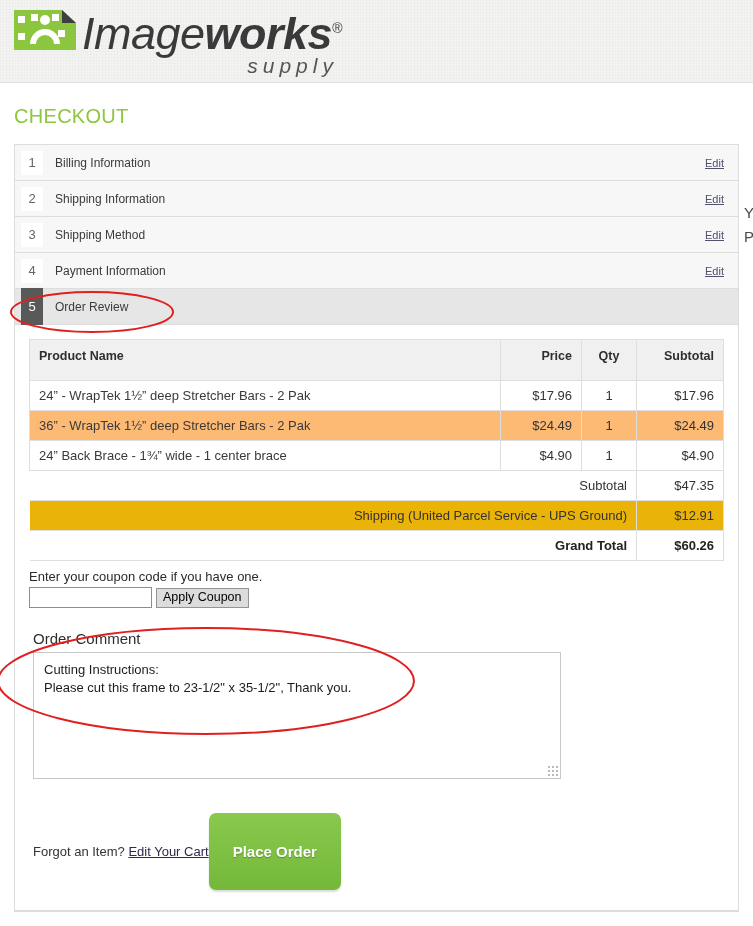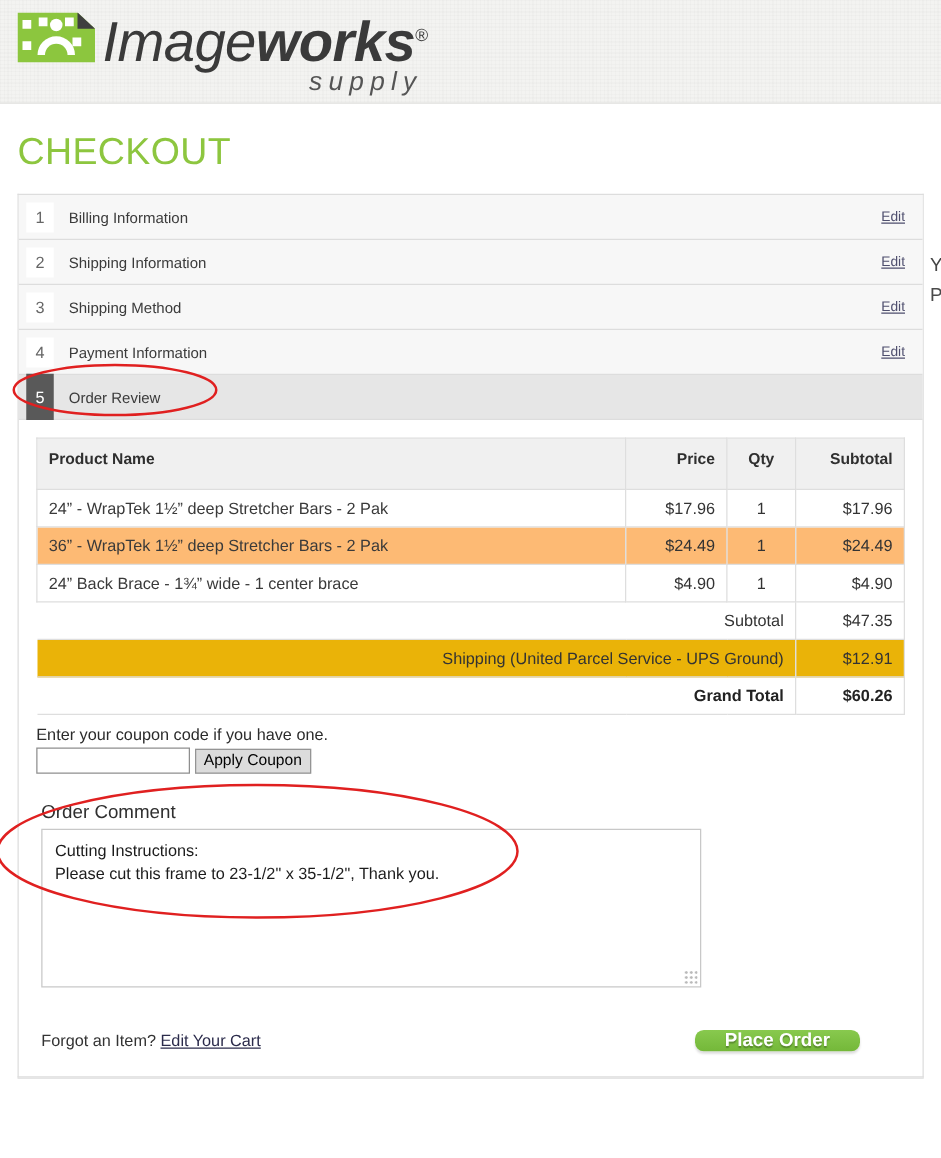--- a/index.html
+++ b/index.html
@@ -72,21 +72,21 @@
     margin-top: -3px;
   }
 
   
   .page {
     position: relative;
     padding: 0;
   }
   .page-title {
     color: #8dc63f;
-    font-size: 30px;
+    font-size: 20px;
     font-weight: 400;
     letter-spacing: 0.3px;
     margin: 22px 0 16px 14px;
   }
 
   .right-col-peek {
     position: absolute;
     left: 744px;
     top: 96px;
     width: 16px;
@@ -270,21 +270,21 @@
       radial-gradient(circle, #b6b6b6 1px, transparent 1.2px);
     background-size: 4px 4px;
     background-position: 0 0;
     opacity: 0.95;
   }
 
   
   .actions {
     display: flex;
     align-items: center;
-    justify-content: space-between;
+    justify-content: flex-start;
     margin: 34px 6px 0 4px;
     padding-bottom: 20px;
   }
   .forgot {
     font-size: 13px;
     color: #333333;
   }
   .forgot a {
     color: #2b2b4b;
     text-decoration: underline;
@@ -292,21 +292,21 @@
   }
   .place-order {
     background: #7bc043;
     background: linear-gradient(180deg, #88c94e 0%, #74b839 100%);
     border: none;
     border-radius: 7px;
     color: #ffffff;
     font-family: "Liberation Sans", sans-serif;
     font-weight: 700;
     font-size: 15px;
-    padding: 0 24px;
+    padding: 30px 24px;
     cursor: pointer;
     text-shadow: 0 1px 1px rgba(0,0,0,0.28);
     box-shadow: 0 2px 2px rgba(0,0,0,0.14);
     margin-right: 30px;
   }
 
   .panel-bottom-border {
     border-bottom: 1px solid #dddddd;
     margin: 0 14px;
   }

